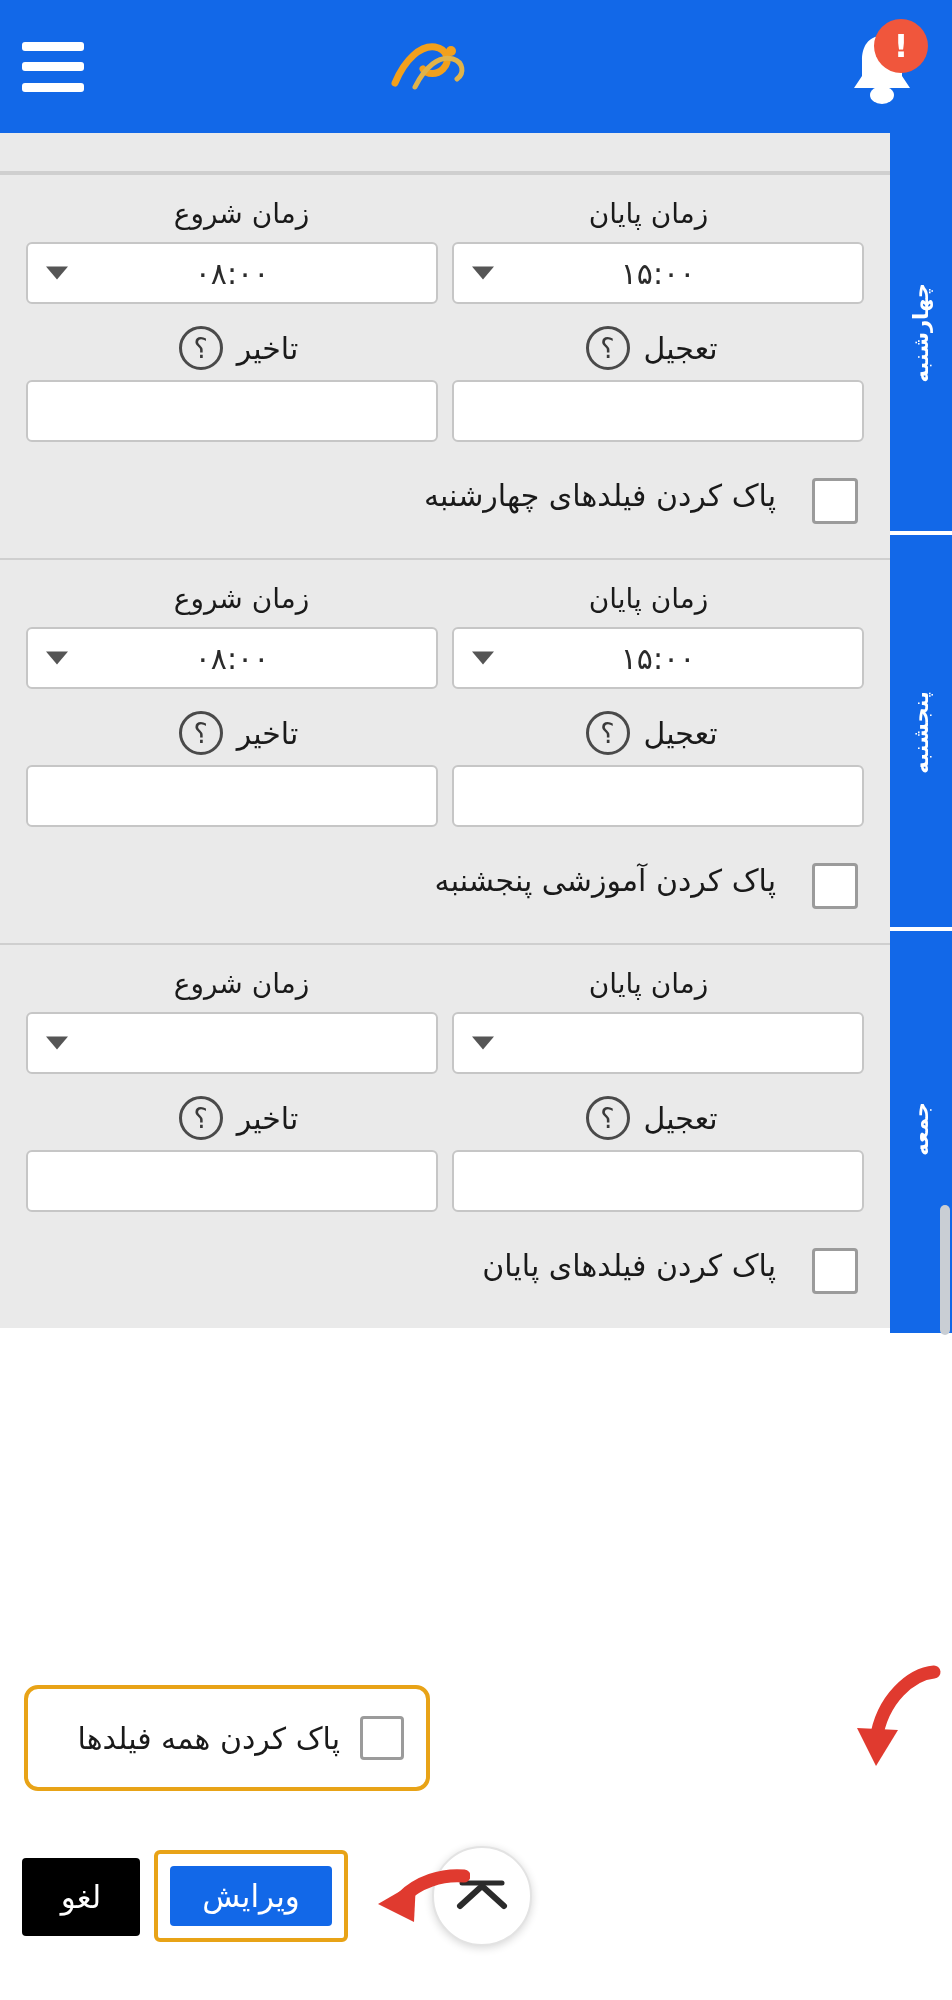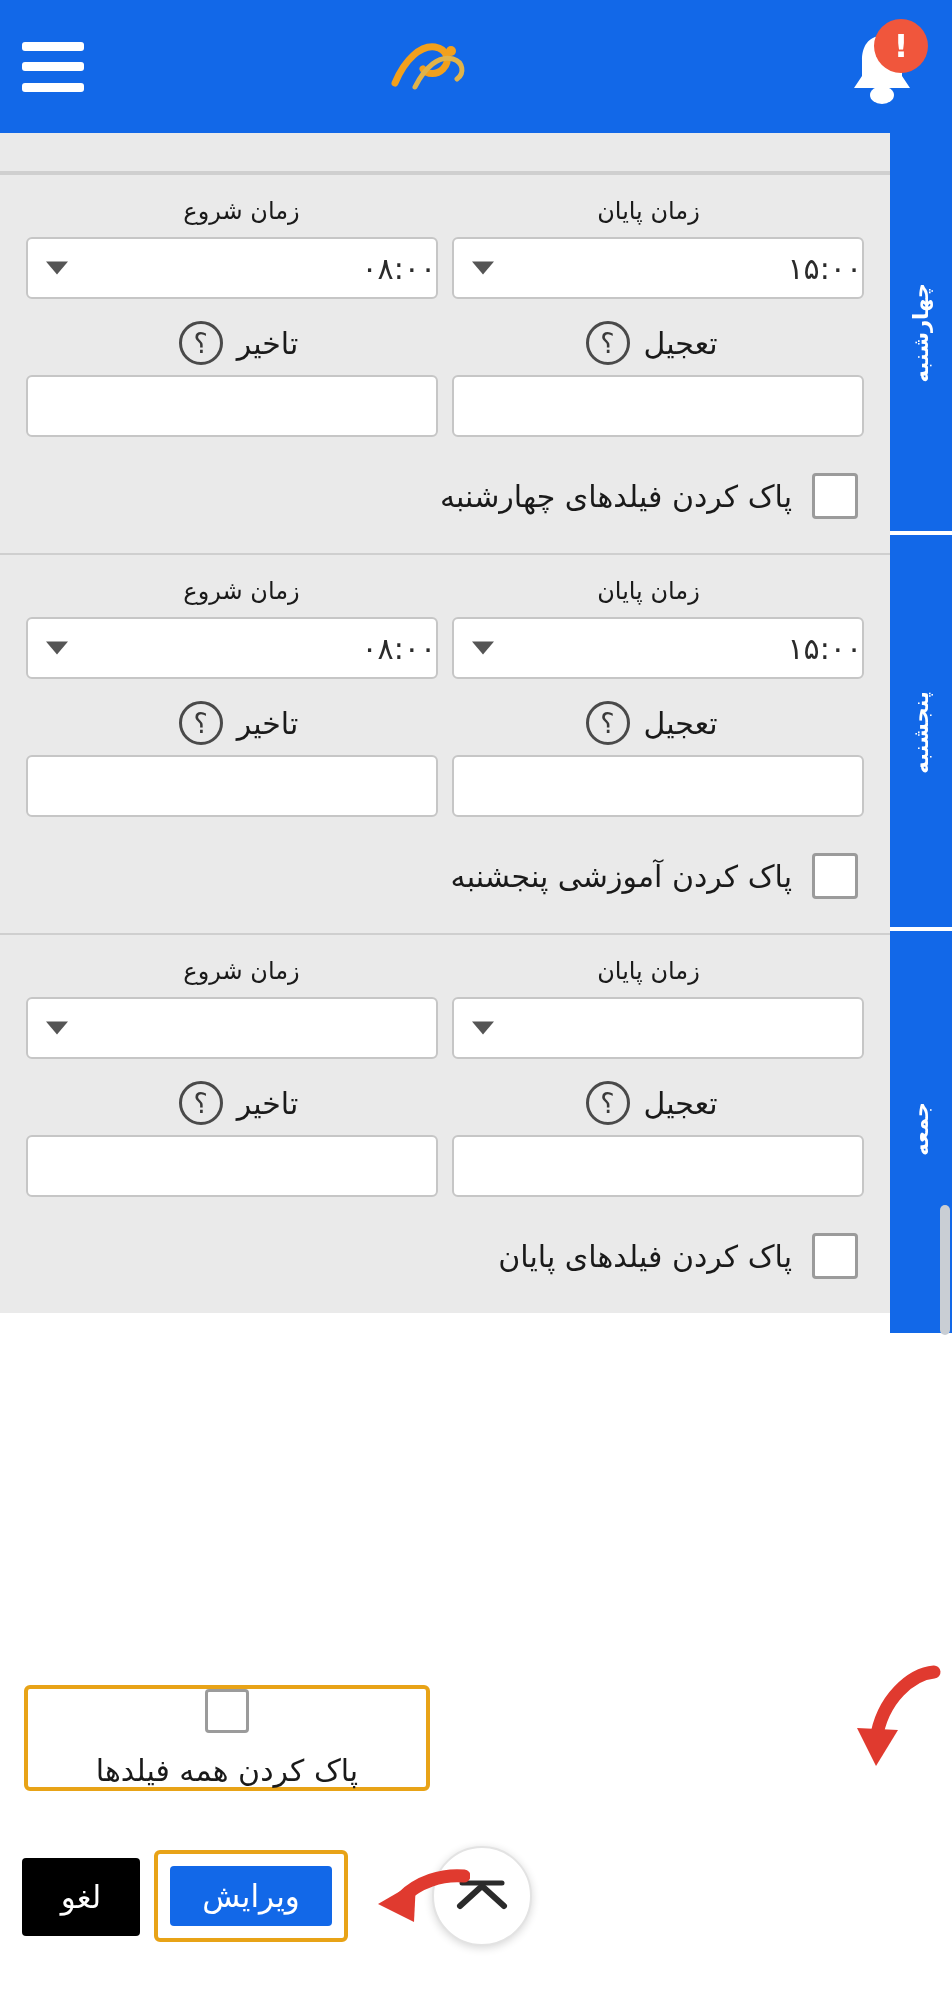--- a/index.html
+++ b/index.html
@@ -125,40 +125,40 @@
   }
 
   .row-labels {
     display: flex;
     justify-content: space-between;
     align-items: center;
     padding: 0 12px;
     margin-bottom: 12px;
   }
   .fld-label {
-    font-size: 24px;
+    font-size: 28px;
     color: #1a1a1a;
     width: 50%;
     text-align: center;
   }
   .row-fields {
     display: flex;
     justify-content: space-between;
     gap: 14px;
     margin-bottom: 22px;
   }
   .select-box {
     width: 50%;
     height: 62px;
     background: #ffffff;
     border: 2px solid #c6c6c6;
     border-radius: 6px;
     display: flex;
     align-items: center;
-    justify-content: flex-start;
+    justify-content: center;
     position: relative;
     font-size: 30px;
     color: #2b2b2b;
     cursor: pointer;
   }
   .caret {
     position: absolute;
     left: 18px; top: 50%;
     transform: translateY(-50%);
     width: 0; height: 0;
@@ -200,23 +200,23 @@
   }
   .text-input {
     width: 50%;
     height: 62px;
     background: #ffffff;
     border: 2px solid #c6c6c6;
     border-radius: 6px;
   }
   .clear-row {
     display: flex;
-    align-items: center;
+    align-items: flex-start;
     justify-content: flex-start;
-    gap: 20px;
+    gap: 36px;
     padding: 0 6px 34px 6px;
   }
   .checkbox {
     width: 46px; height: 46px;
     background: #ffffff;
     border: 3px solid #9b9b9b;
     border-radius: 4px;
     flex: 0 0 auto;
     cursor: pointer;
   }
@@ -233,26 +233,25 @@
     height: 336px;
     background: #ffffff;
   }
   .clear-all-box {
     position: absolute;
     right: 522px;
     top: 21px;
     width: 406px;
     height: 106px;
     border: 4px solid #e8a317;
-    border-radius: 6px;
+    border-radius: 14px;
     display: flex;
     align-items: center;
     gap: 20px;
     padding: 0 22px;
-    flex-direction: column;
   }
   .clear-all-box .checkbox { width: 44px; height: 44px; }
   .clear-all-label { font-size: 30px; color: #1a1a1a; }
 
   .arrow-to-checkbox {
     position: absolute;
     right: 10px; top: 0px;
     width: 130px; height: 120px;
   }
 

